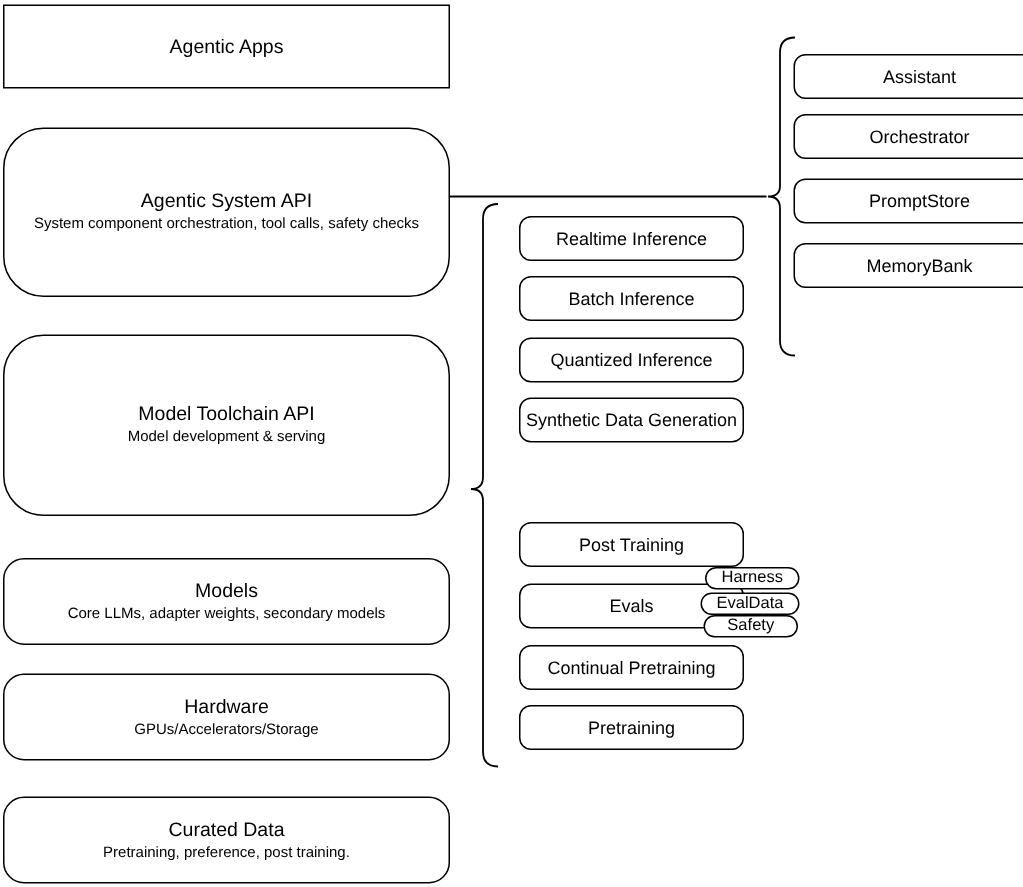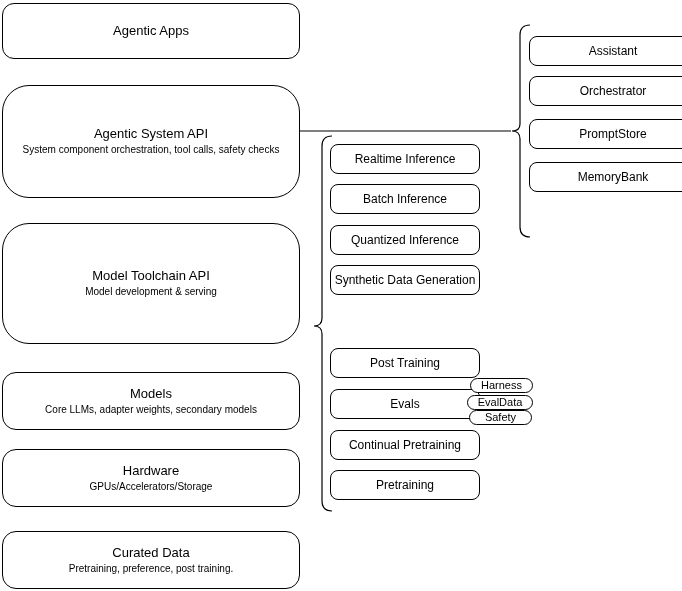--- a/index.html
+++ b/index.html
@@ -18,21 +18,21 @@
     border:1px solid #000000;
     display:flex;
     flex-direction:column;
     align-items:center;
     justify-content:center;
     text-align:center;
   }
   .lbox{left:2px;width:298px;}
   .lbox .t{font-size:13px;line-height:16px;}
   .lbox .s{font-size:10px;line-height:14px;margin-top:1px;}
-  .mbox{left:330px;width:150px;height:30px;border-radius:8px;font-size:12px;}
+  .mbox{left:346px;width:150px;height:30px;border-radius:8px;font-size:12px;}
   .rbox{left:529px;width:168px;height:30px;border-radius:8px;font-size:12px;}
   .pill{
     position:absolute;
     box-sizing:border-box;
     background:#ffffff;
     border:1px solid #000000;
     border-radius:999px;
     height:15px;
     display:flex;align-items:center;justify-content:center;
     font-size:11px;line-height:13px;
@@ -45,21 +45,21 @@
 <body>
 
 <div id="canvas">
 
   <svg id="wires" width="682" height="591" viewBox="0 0 682 591">
     <path d="M300 131 L511 131" stroke="#000000" stroke-width="1.2" fill="none"></path>
     <path d="M530 25 Q520 25 520 35 L520 124 Q520 131 512 131 Q520 131 520 139 L520 227 Q520 237 530 237" stroke="#000000" stroke-width="1.2" fill="none"></path>
     <path d="M332 136 Q322 136 322 146 L322 318 Q322 326 314 326 Q322 326 322 334 L322 501 Q322 511 332 511" stroke="#000000" stroke-width="1.2" fill="none"></path>
   </svg>
 
-  <div class="node lbox" style="top:3px;height:56px;border-radius:12px">
+  <div class="node lbox" style="top:3px;height:56px;border-radius:0">
     <div class="t">Agentic Apps</div>
   </div>
 
   <div class="node lbox" style="top:85px;height:113px;border-radius:27px">
     <div class="t">Agentic System API</div>
     <div class="s">System component orchestration, tool calls, safety checks</div>
   </div>
 
   <div class="node lbox" style="top:223px;height:121px;border-radius:27px">
     <div class="t">Model Toolchain API</div>

